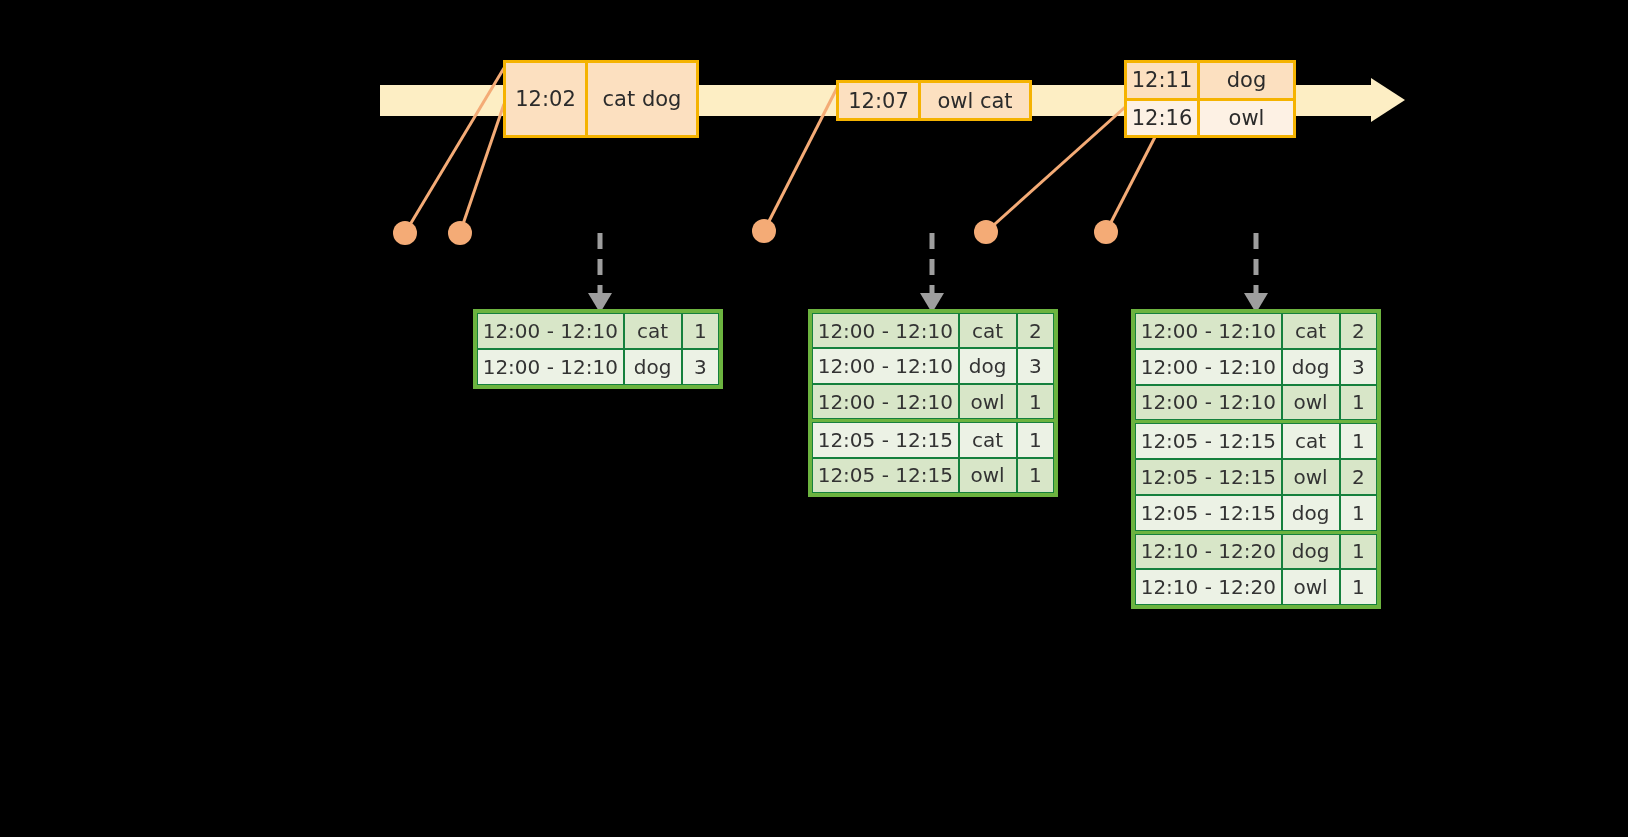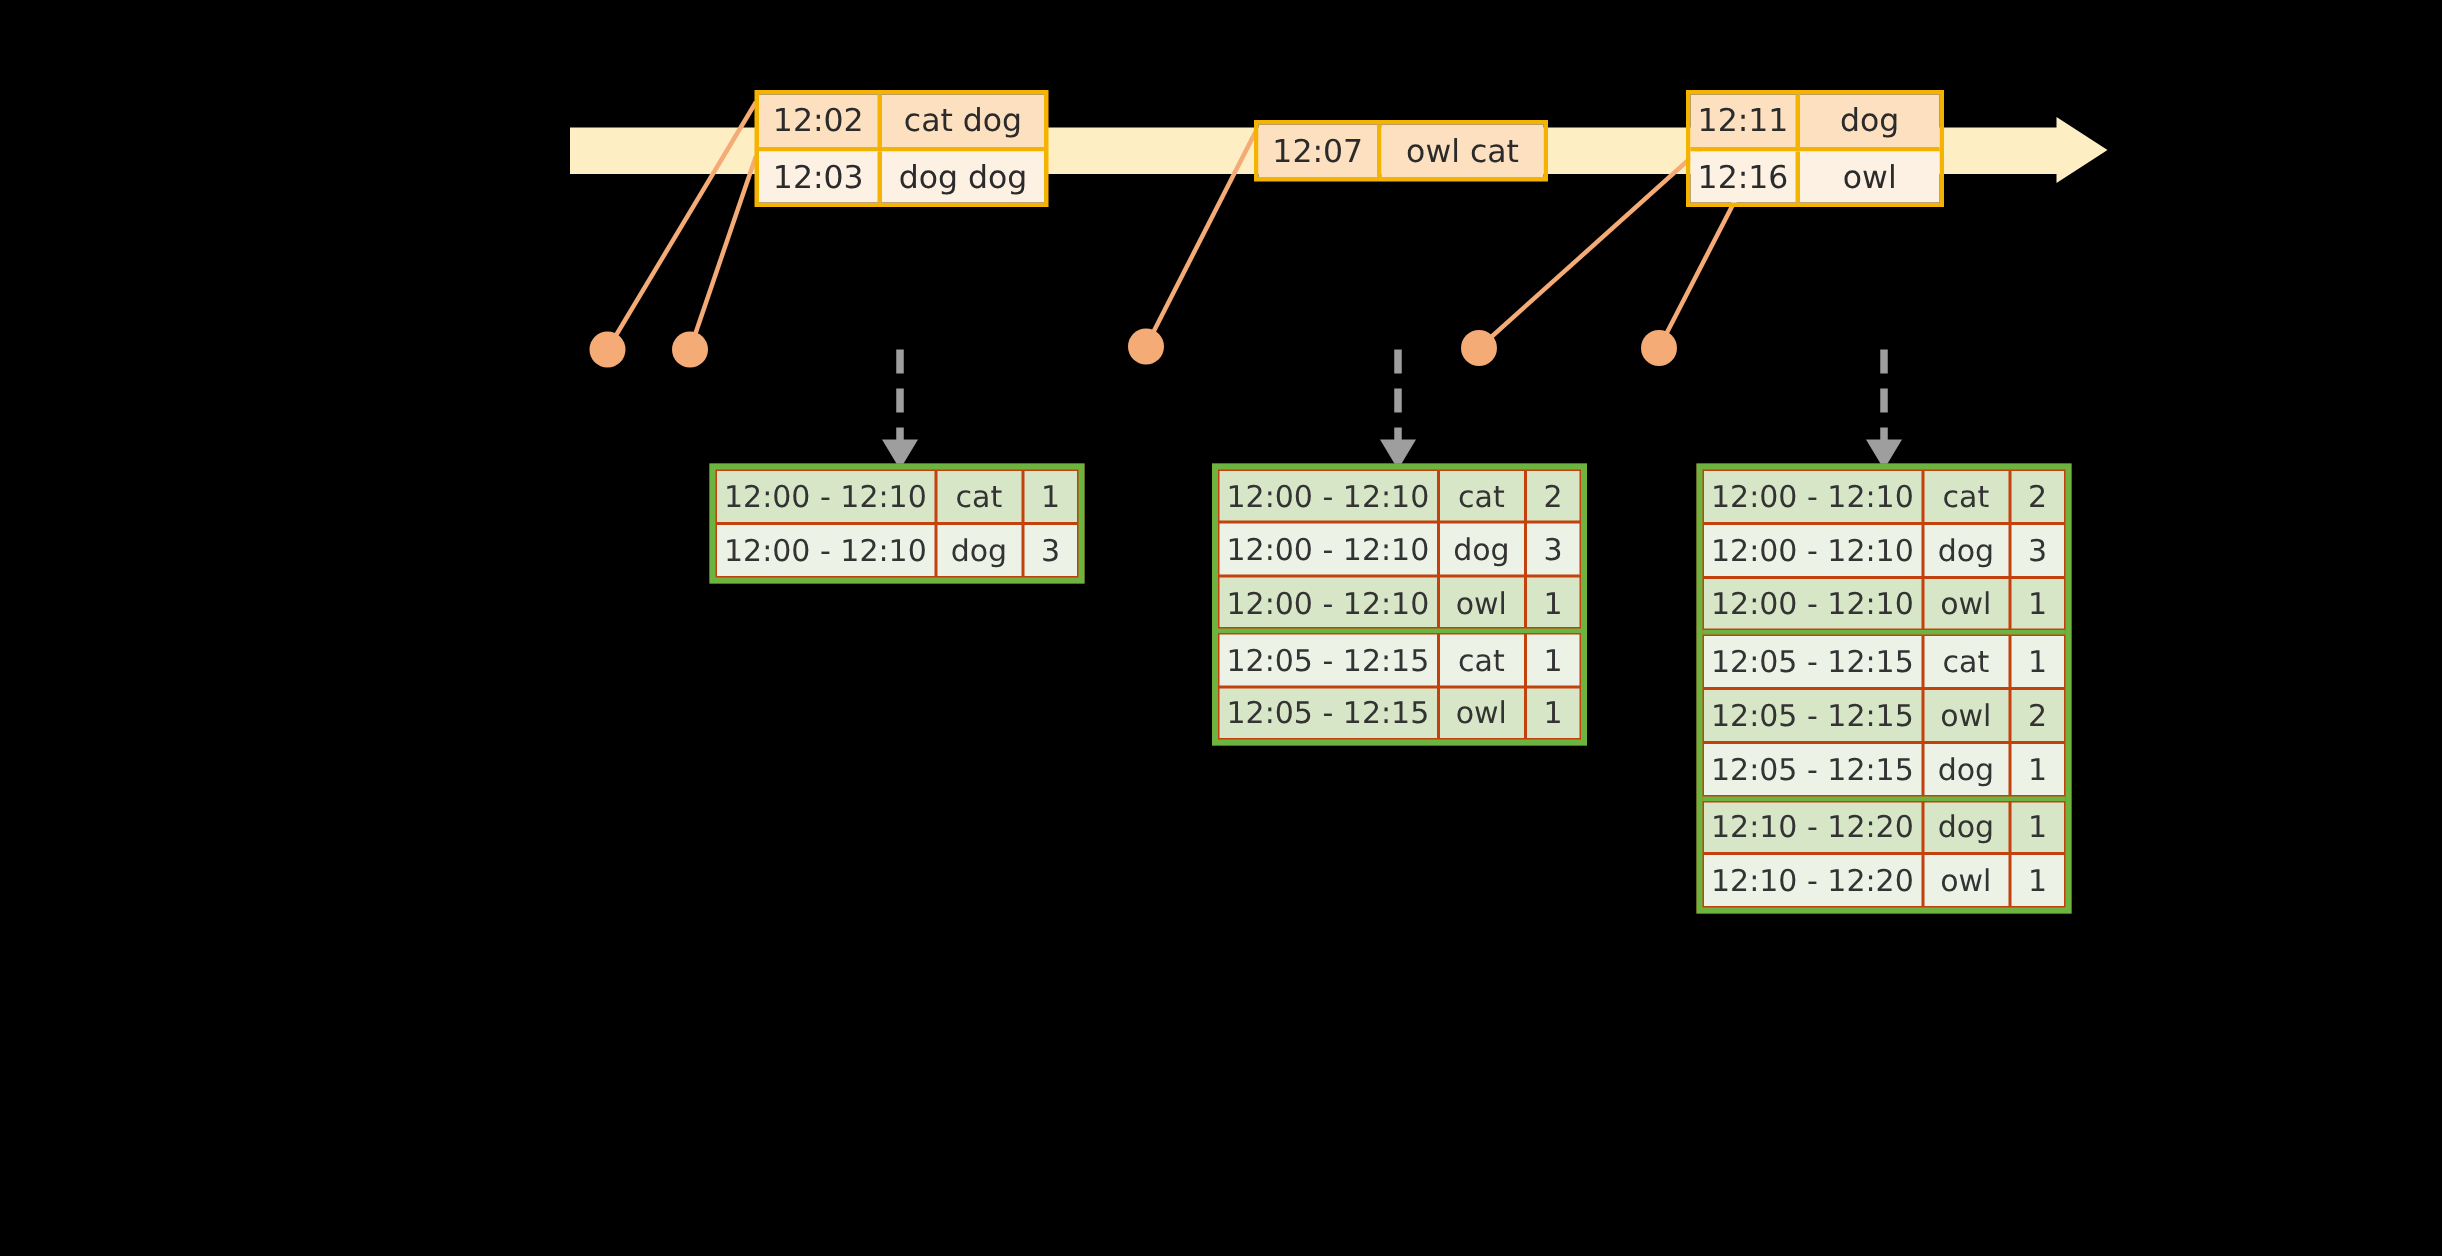--- a/index.html
+++ b/index.html
@@ -60,21 +60,21 @@
     border-right: 3px solid #f5b301;
   }
 
   
   .result-table {
     position: absolute;
     border: 4px solid #6cb33f;
     box-sizing: border-box;
     display: flex;
     flex-direction: column;
-    background: #c2410c;
+    background: #15803d;
   }
   .res-row {
     display: flex;
     height: 37.5px;
   }
   .res-row .cell {
     display: flex;
     align-items: center;
     justify-content: center;
     font-size: 20px;
@@ -133,24 +133,20 @@
       <line x1="1256" y1="233" x2="1256" y2="295" stroke="#9e9e9e" stroke-width="5" stroke-dasharray="16,10"></line>
       <polygon points="1244,293 1268,293 1256,313" fill="#9e9e9e"></polygon>
     </g>
   </svg>
 
   <div class="event-box" style="left:503px; top:60px; width:196px; height:78px;">
     <div class="event-row shade-dark">
       <div class="cell time" style="width:82px;">12:02</div>
       <div class="cell words" style="flex:1;">cat dog</div>
     </div>
-    <div class="event-row shade-light">
-      <div class="cell time" style="width:82px;">12:03</div>
-      <div class="cell words" style="flex:1;">dog dog</div>
-    </div>
   </div>
 
   <div class="event-box" style="left:836px; top:80px; width:196px; height:41px;">
     <div class="event-row shade-dark">
       <div class="cell time" style="width:82px;">12:07</div>
       <div class="cell words" style="flex:1;">owl cat</div>
     </div>
   </div>
 
   <div class="event-box" style="left:1124px; top:60px; width:172px; height:78px;">

